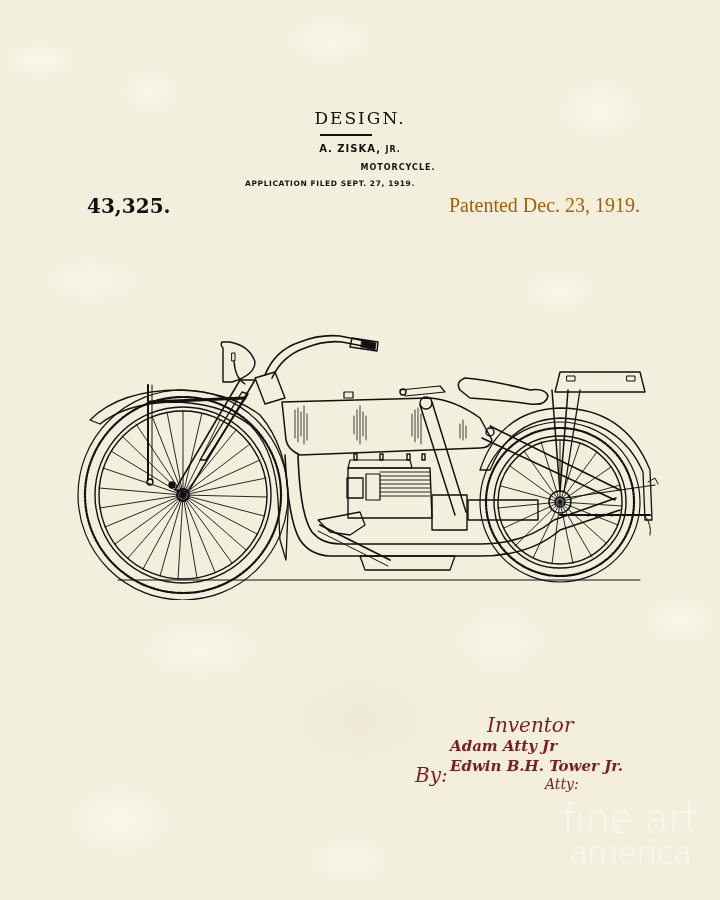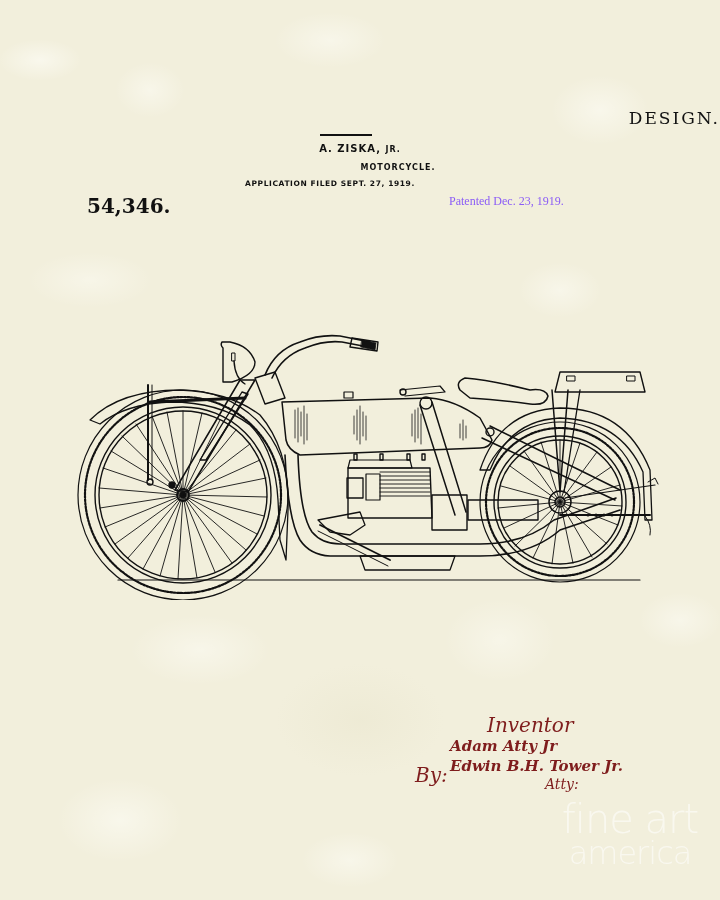--- a/index.html
+++ b/index.html
@@ -19,21 +19,21 @@
       radial-gradient(ellipse 60px 40px at 560px 290px, rgba(255,255,250,0.45), transparent 70%),
       radial-gradient(ellipse 100px 50px at 200px 650px, rgba(255,255,250,0.45), transparent 70%),
       radial-gradient(ellipse 80px 60px at 500px 640px, rgba(255,255,250,0.4), transparent 70%),
       radial-gradient(ellipse 90px 60px at 120px 820px, rgba(255,255,250,0.5), transparent 70%),
       radial-gradient(ellipse 70px 40px at 350px 860px, rgba(255,255,250,0.45), transparent 70%),
       radial-gradient(ellipse 60px 40px at 680px 620px, rgba(255,255,250,0.45), transparent 70%),
       radial-gradient(ellipse 120px 80px at 360px 720px, rgba(230,226,200,0.35), transparent 70%),
       #f2efdc;
   }
   .header-title {
-    position:absolute; top:108px; left:0; width:720px; text-align:right;
+    position:absolute; top:108px; left:0; width:720px; text-align:center;
     font-family:"DejaVu Serif", serif; font-size:17px; letter-spacing:2px; color:#111;
   }
   .header-rule {
     position:absolute; top:134px; left:320px; width:52px; height:2px; background:#111;
   }
   .header-inventor {
     position:absolute; top:143px; left:0; width:720px; text-align:center;
     font-family:"DejaVu Sans", sans-serif; font-size:10px; font-weight:bold; letter-spacing:1px; color:#111;
   }
   .header-inventor small { font-size:8px; }
@@ -44,21 +44,21 @@
   .header-filed {
     position:absolute; top:179px; left:0; width:660px; text-align:center;
     font-family:"DejaVu Sans", sans-serif; font-size:7.5px; font-weight:bold; letter-spacing:0.6px; color:#111;
   }
   .patent-number {
     position:absolute; top:194px; left:87px;
     font-family:"DejaVu Serif", serif; font-size:20px; font-weight:bold; color:#111;
   }
   .patent-date {
     position:absolute; top:194px; left:449px;
-    font-family:"Liberation Serif", serif; font-size:12px; color:#8b5cf6;
+    font-family:"Liberation Serif", serif; font-size:20px; color:#a16207;
   }
   .drawing { position:absolute; left:60px; top:320px; width:600px; height:280px; }
   .sig { position:absolute; font-family:"DejaVu Serif", serif; font-style:italic; color:#7f1d1d; }
   .sig-label { top:713px; left:487px; font-size:20px; font-weight:normal; }
   .sig-inventor { top:737px; left:450px; font-size:15px; font-weight:bold; }
   .sig-by { top:763px; left:415px; font-size:20px; }
   .sig-attorney { top:756px; left:447px; font-size:15px; font-weight:bold; }
   .sig-atty { top:776px; left:545px; font-size:14px; }
   .watermark {
     position:absolute; left:545px; top:800px; width:170px; text-align:center;
@@ -71,21 +71,21 @@
 <body>
 
 <div class="paper"></div>
 
 <div class="header-title">DESIGN.</div>
 <div class="header-rule"></div>
 <div class="header-inventor"><span>A. ZISKA, </span><small>JR.</small></div>
 <div class="header-subject">MOTORCYCLE.</div>
 <div class="header-filed">APPLICATION FILED SEPT. 27, 1919.</div>
 
-<div class="patent-number">54,346.</div>
+<div class="patent-number">43,325.</div>
 <div class="patent-date">Patented Dec. 23, 1919.</div>
 
 <svg class="drawing" viewBox="0 0 600 280" xmlns="http://www.w3.org/2000/svg" fill="none" stroke="#111" stroke-width="1.4" stroke-linecap="round" stroke-linejoin="round">
 
   <line x1="58" y1="260" x2="580" y2="260" stroke-width="1.2"></line>
 
   <g>
     <circle cx="123" cy="175" r="105" stroke-width="1.2"></circle>
     <circle cx="123" cy="175" r="98" stroke-width="2.2" stroke-dasharray="2 1.5"></circle>
     <circle cx="123" cy="175" r="88"></circle>

